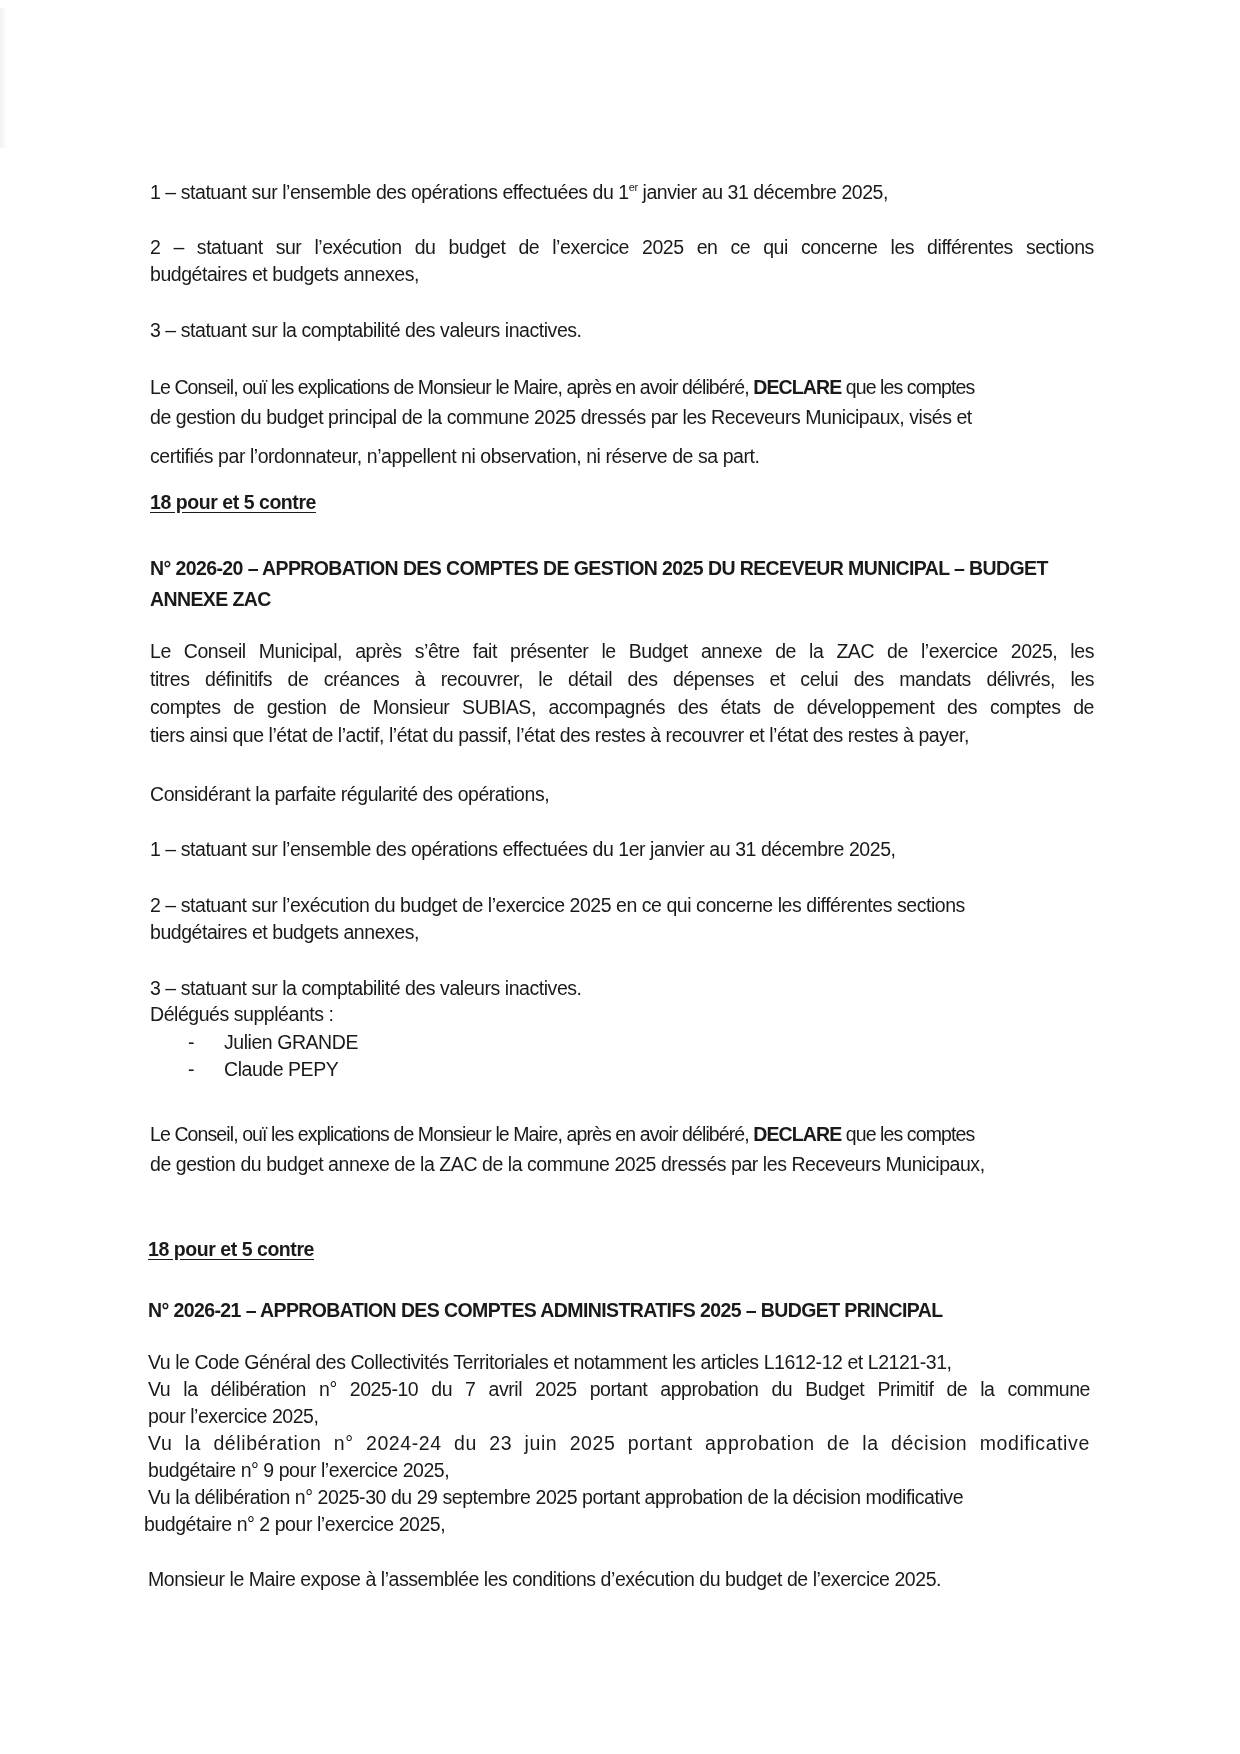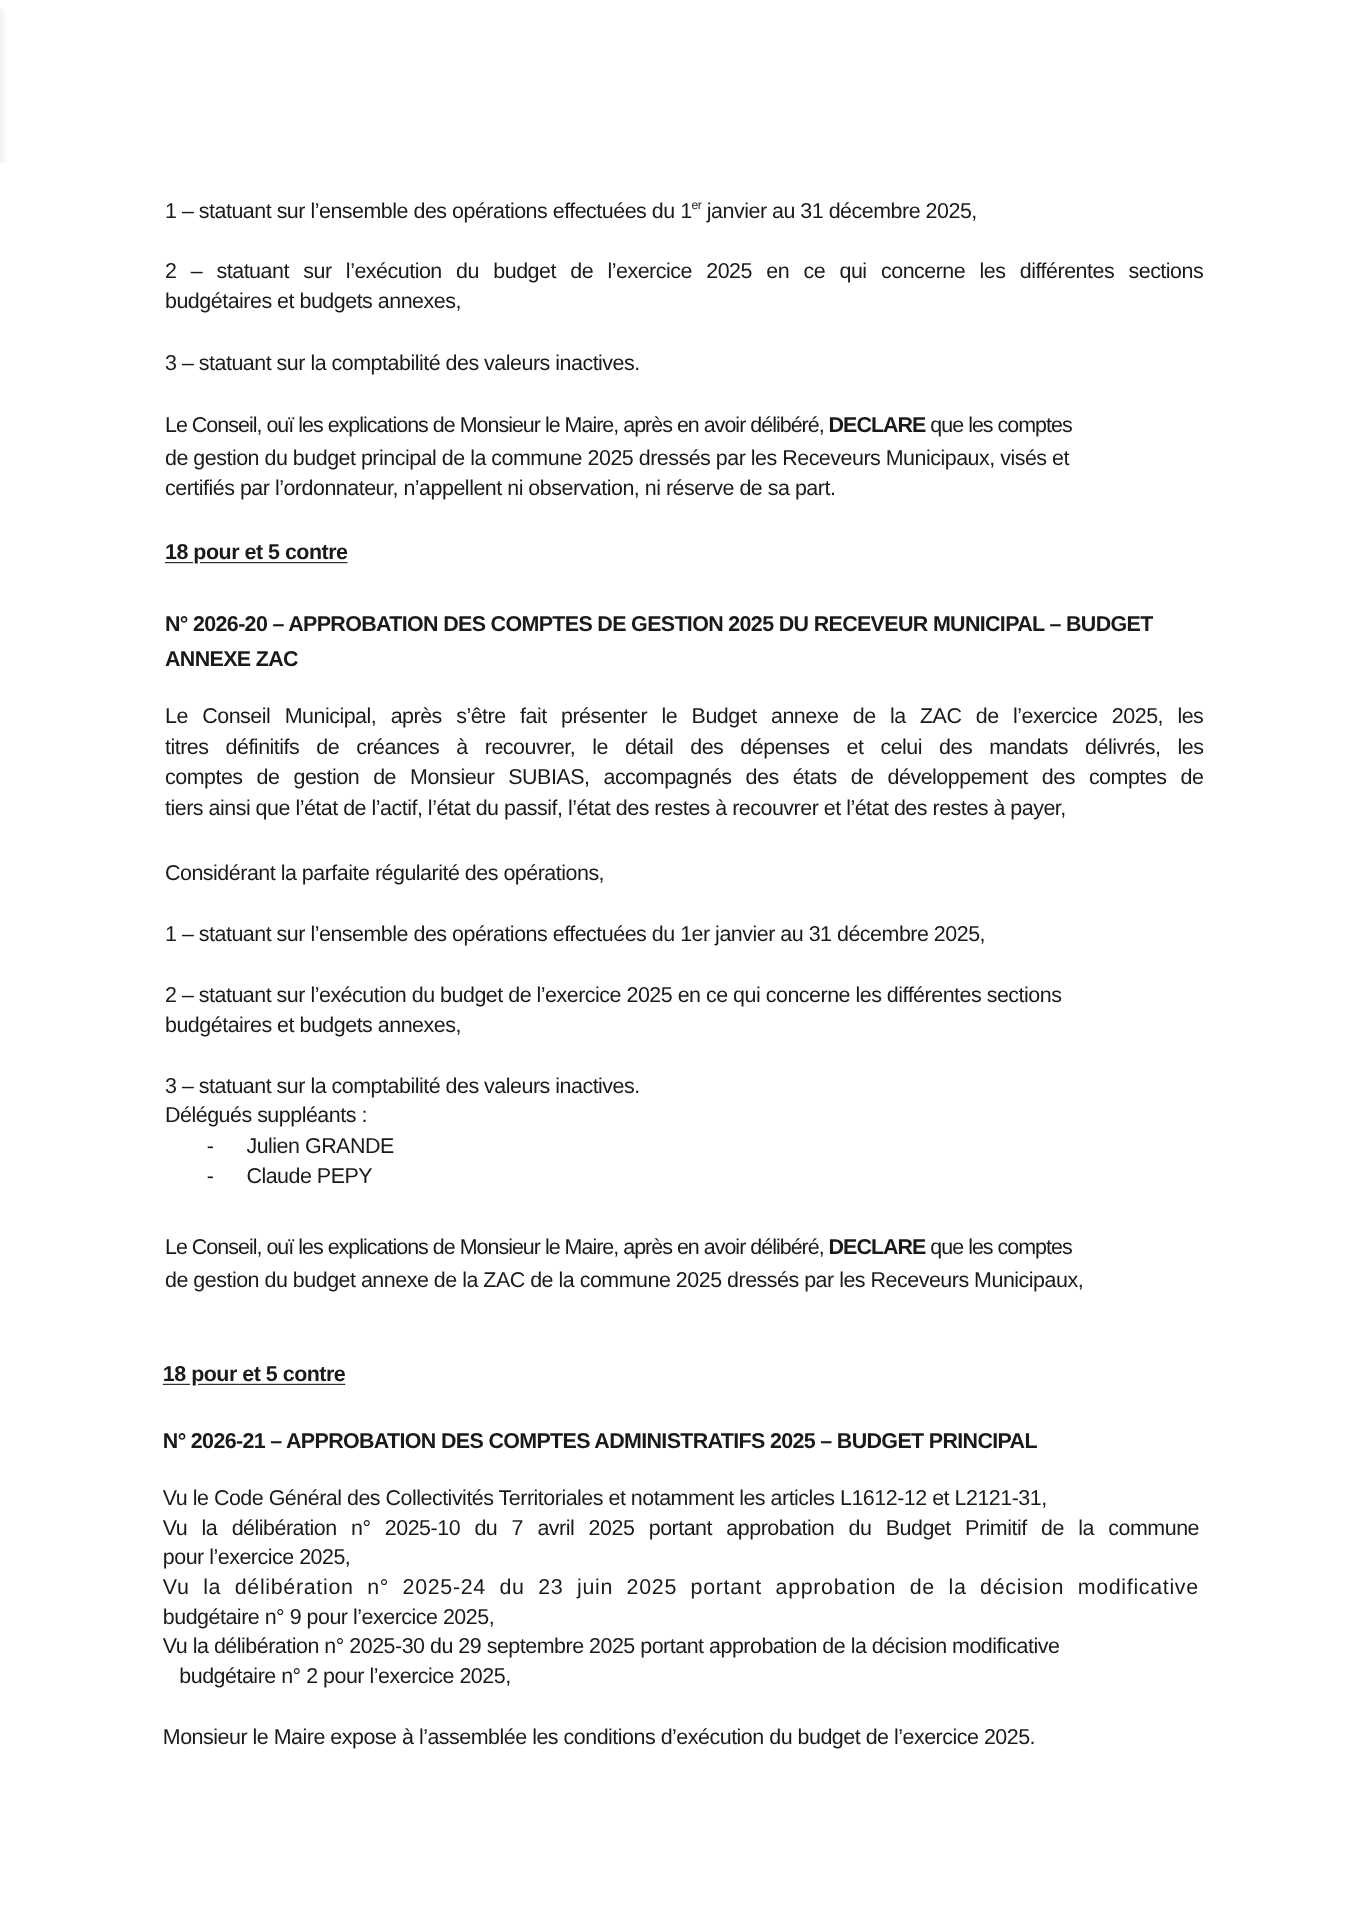--- a/index.html
+++ b/index.html
@@ -44,21 +44,21 @@
       <span>les</span>
       <span>différentes</span>
       <span>sections</span>
     </div>
   <div class="ln" style="left:150px; top:262px;">budgétaires et budgets annexes,</div>
 
   <div class="ln" style="left:150px; top:318px;">3 – statuant sur la comptabilité des valeurs inactives.</div>
 
   <div class="ln" style="left:150px; top:375px; letter-spacing:-0.9px;"><span>Le Conseil, ouï les explications de Monsieur le Maire, après en avoir délibéré, </span><span class="b">DECLARE</span><span> que les comptes</span></div>
   <div class="ln" style="left:150px; top:405px;">de gestion du budget principal de la commune 2025 dressés par les Receveurs Municipaux, visés et</div>
-  <div class="ln" style="left:150px; top:432px;">certifiés par l’ordonnateur, n’appellent ni observation, ni réserve de sa part.</div>
+  <div class="ln" style="left:150px; top:444px;">certifiés par l’ordonnateur, n’appellent ni observation, ni réserve de sa part.</div>
 
   <div class="ln b u" style="left:150px; top:490px;">18 pour et 5 contre</div>
 
   <div class="ln h" style="left:150px; top:556px;">N° 2026-20 – APPROBATION DES COMPTES DE GESTION 2025 DU RECEVEUR MUNICIPAL – BUDGET</div>
   <div class="ln h" style="left:150px; top:587px;text-align:center;">ANNEXE ZAC</div>
 
   <div class="ln just" style="left:150px; top:639px; width:944px;">
       <span>Le</span>
       <span>Conseil</span>
       <span>Municipal,</span>
@@ -154,31 +154,31 @@
       <span>de</span>
       <span>la</span>
       <span>commune</span>
     </div>
   <div class="ln" style="left:148px; top:1404px;">pour l’exercice 2025,</div>
   <div class="ln just" style="left:148px; top:1431px; width:942px; letter-spacing:0.6px;">
       <span>Vu</span>
       <span>la</span>
       <span>délibération</span>
       <span>n°</span>
-      <span>2025-24</span>
+      <span>2024-24</span>
       <span>du</span>
       <span>23</span>
       <span>juin</span>
       <span>2025</span>
       <span>portant</span>
       <span>approbation</span>
       <span>de</span>
       <span>la</span>
       <span>décision</span>
       <span>modificative</span>
     </div>
   <div class="ln" style="left:148px; top:1458px;">budgétaire n° 9 pour l’exercice 2025,</div>
   <div class="ln" style="left:148px; top:1485px;">Vu la délibération n° 2025-30 du 29 septembre 2025 portant approbation de la décision modificative</div>
-  <div class="ln" style="left:163px; top:1512px;">budgétaire n° 2 pour l’exercice 2025,</div>
+  <div class="ln" style="left:144px; top:1512px;">budgétaire n° 2 pour l’exercice 2025,</div>
 
   <div class="ln" style="left:148px; top:1567px;">Monsieur le Maire expose à l’assemblée les conditions d’exécution du budget de l’exercice 2025.</div>
 
 </div>
 
 </body></html>

